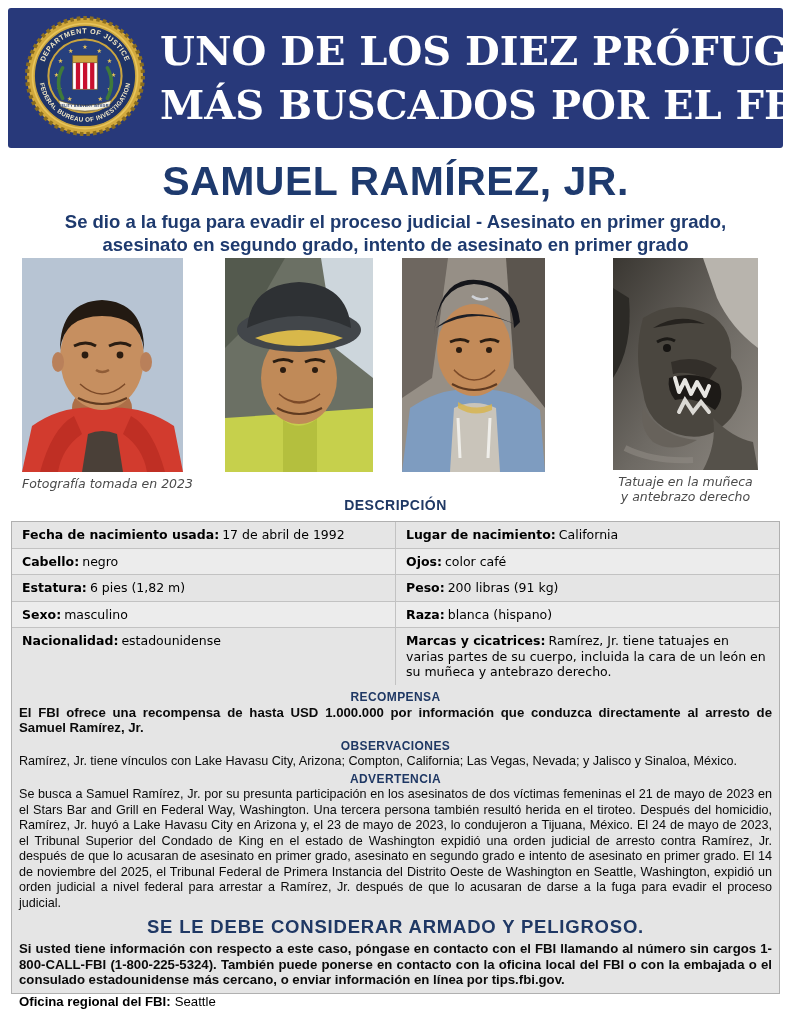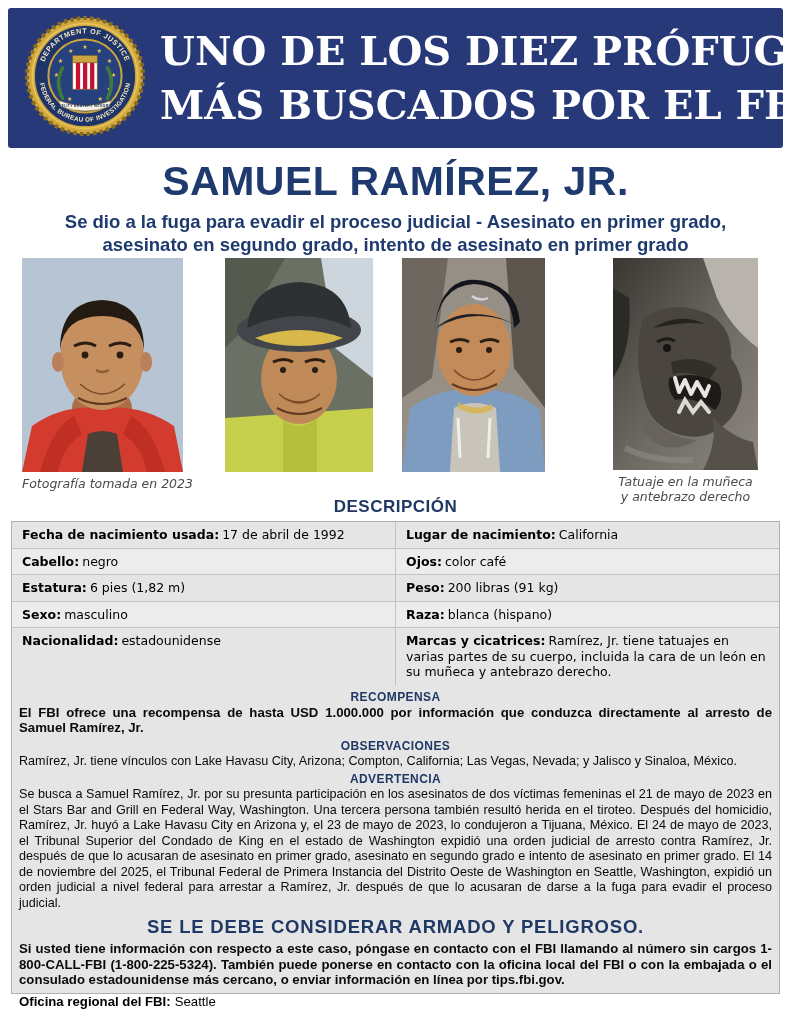--- a/index.html
+++ b/index.html
@@ -41,21 +41,21 @@
   .photo svg { display:block; }
   .caption {
     font-family:"DejaVu Sans", sans-serif; color:#4b4b4b;
     font-size:12.5px; line-height:15px; margin-top:4px;
   }
   .caption.center { text-align:center; }
 
   
   .desc-heading {
     position:absolute; top:497px; left:0; width:100%; text-align:center;
-    color:#1f3864; font-size:17px; font-weight:800; letter-spacing:0.5px;
+    color:#1f3864; font-size:14px; font-weight:800; letter-spacing:0.5px;
   }
   .infobox {
     position:absolute; top:521px; left:11px; right:11px; height:473px;
     border:1px solid #b0b0b0; background:#e5e5e5;
   }
   table.desc { width:100%; border-collapse:collapse; font-family:"DejaVu Sans", sans-serif; font-size:12.5px; }
   table.desc td {
     width:50%; border:1px solid #c2c2c2; padding:5px 10px; vertical-align:top; line-height:15.5px;
   }
   table.desc tr.shade td { background:#ececec; }

